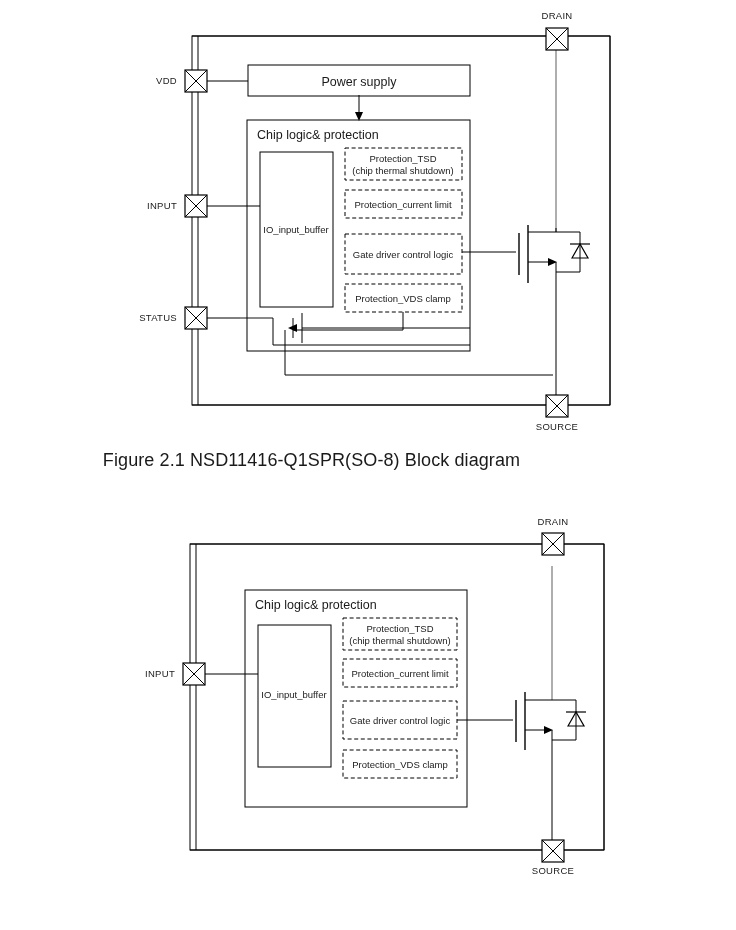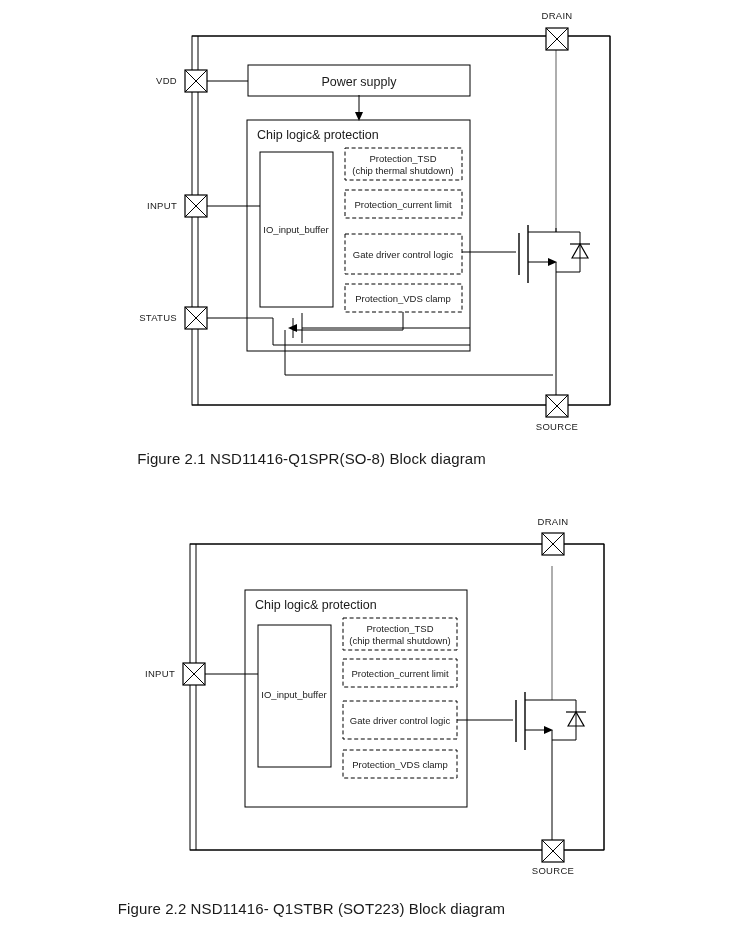--- a/index.html
+++ b/index.html
@@ -23,21 +23,21 @@
   svg.diagram {
     position: absolute;
     left: 0;
     top: 0;
     display: block;
   }
   .fig-caption {
     position: absolute;
     width: 623px;
     text-align: center;
-    font-size: 15px;
+    font-size: 18px;
     color: #1a1a1a;
     letter-spacing: 0.1px;
   }
   #caption-1 { top: 450px; }
   #caption-2 { top: 900px; }
   text {
     font-family: "Liberation Sans", sans-serif;
     fill: #1a1a1a;
   }
   .pin-label {
@@ -274,15 +274,14 @@
     <text class="block-label-sm" x="400" y="132" text-anchor="middle">Protection_TSD</text>
     <text class="block-label-sm" x="400" y="144" text-anchor="middle">(chip thermal shutdown)</text>
 
     <text class="block-label-sm" x="400" y="177" text-anchor="middle">Protection_current limit</text>
 
     <text class="block-label-sm" x="400" y="224" text-anchor="middle">Gate driver control logic</text>
 
     <text class="block-label-sm" x="400" y="268" text-anchor="middle">Protection_VDS clamp</text>
   </svg>
 
-  <div class="fig-caption" id="caption-2">Figure 2.2 NSD11416- Q1STBR (SOT223) Block diagram</div>
 
 </div>
 
 </body></html>

